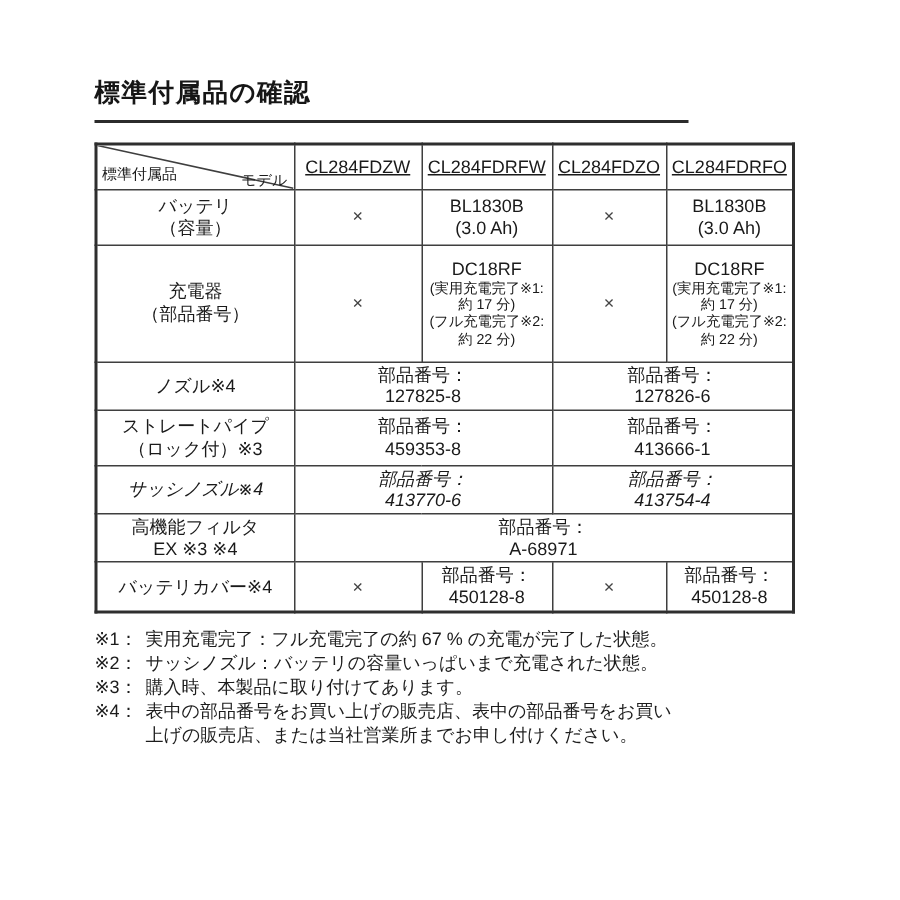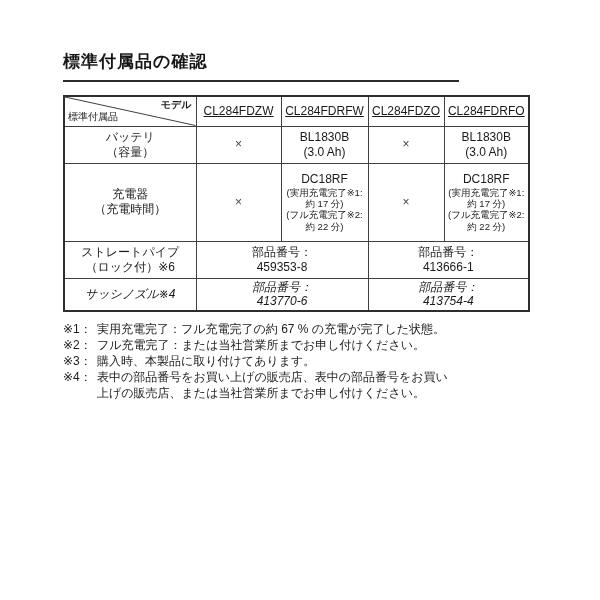--- a/index.html
+++ b/index.html
@@ -43,22 +43,22 @@
     padding: 1px 2px;
     overflow: hidden;
   }
   .pre { white-space: pre-line; }
   th.corner {
     position: relative;
     padding: 0;
   }
   th.corner svg { position: absolute; left: 0; top: 0; width: 100%; height: 100%; display: block; }
   .corner-tr {
-    position: absolute; top: 2px; right: 4px;
-    font-size: 10px; color: #1a1a1a; font-weight: bold;
+    position: absolute; top: 18px; right: 4px;
+    font-size: 10px; color: #1a1a1a;
   }
   .corner-bl {
     position: absolute; bottom: 2px; left: 3px;
     font-size: 10px; color: #1a1a1a;
   }
   .model-h { font-size: 12.5px; letter-spacing: 0; text-decoration: underline; }
   .xmark { font-size: 13px; color: #444; }
   .charger-model { display: block; font-size: 12px; }
   .charger-detail { display: block; font-size: 9.5px; line-height: 1.18; white-space: pre-line; }
   tr.r-header       { height: 30px; }
@@ -116,64 +116,86 @@
 （容量）</th>
         <td class="xmark">×</td>
         <td class="pre">BL1830B
 (3.0 Ah)</td>
         <td class="xmark">×</td>
         <td class="pre">BL1830B
 (3.0 Ah)</td>
       </tr>
       <tr class="r-charger">
         <th class="pre">充電器
-（充電時間）</th>
+（部品番号）</th>
         <td class="xmark">×</td>
         <td>
           <span class="charger-model">DC18RF</span>
           <span class="charger-detail">(実用充電完了※1:
 約 17 分)
 (フル充電完了※2:
 約 22 分)</span>
         </td>
         <td class="xmark">×</td>
         <td>
           <span class="charger-model">DC18RF</span>
           <span class="charger-detail">(実用充電完了※1:
 約 17 分)
 (フル充電完了※2:
 約 22 分)</span>
         </td>
       </tr>
+      <tr class="r-nozzle">
+        <th>ノズル※4</th>
+        <td class="pre" colspan="2">部品番号：
+127825-8</td>
+        <td class="pre" colspan="2">部品番号：
+127826-6</td>
+      </tr>
       <tr class="r-straight">
         <th class="pre">ストレートパイプ
-（ロック付）※6</th>
+（ロック付）※3</th>
         <td class="pre" colspan="2">部品番号：
 459353-8</td>
         <td class="pre" colspan="2">部品番号：
 413666-1</td>
       </tr>
       <tr class="r-sash">
         <th>サッシノズル※4</th>
         <td class="pre" colspan="2">部品番号：
 413770-6</td>
         <td class="pre" colspan="2">部品番号：
 413754-4</td>
       </tr>
+      <tr class="r-filter">
+        <th class="pre">高機能フィルタ
+EX ※3 ※4</th>
+        <td class="pre" colspan="4">部品番号：
+A-68971</td>
+      </tr>
+      <tr class="r-cover">
+        <th>バッテリカバー※4</th>
+        <td class="xmark">×</td>
+        <td class="pre">部品番号：
+450128-8</td>
+        <td class="xmark">×</td>
+        <td class="pre">部品番号：
+450128-8</td>
+      </tr>
     </tbody>
   </table>
 
   <div class="footnotes">
     <div class="footnote">
       <span class="fn-marker">※1：</span>
       <span class="fn-text">実用充電完了：フル充電完了の約 67 % の充電が完了した状態。</span>
     </div>
     <div class="footnote">
       <span class="fn-marker">※2：</span>
-      <span class="fn-text">フル充電完了：または当社営業所までお申し付けください。</span>
+      <span class="fn-text">サッシノズル：バッテリの容量いっぱいまで充電された状態。</span>
     </div>
     <div class="footnote">
       <span class="fn-marker">※3：</span>
       <span class="fn-text">購入時、本製品に取り付けてあります。</span>
     </div>
     <div class="footnote">
       <span class="fn-marker">※4：</span>
       <span class="fn-text">表中の部品番号をお買い上げの販売店、表中の部品番号をお買い上げの販売店、または当社営業所までお申し付けください。</span>
     </div>
   </div>

